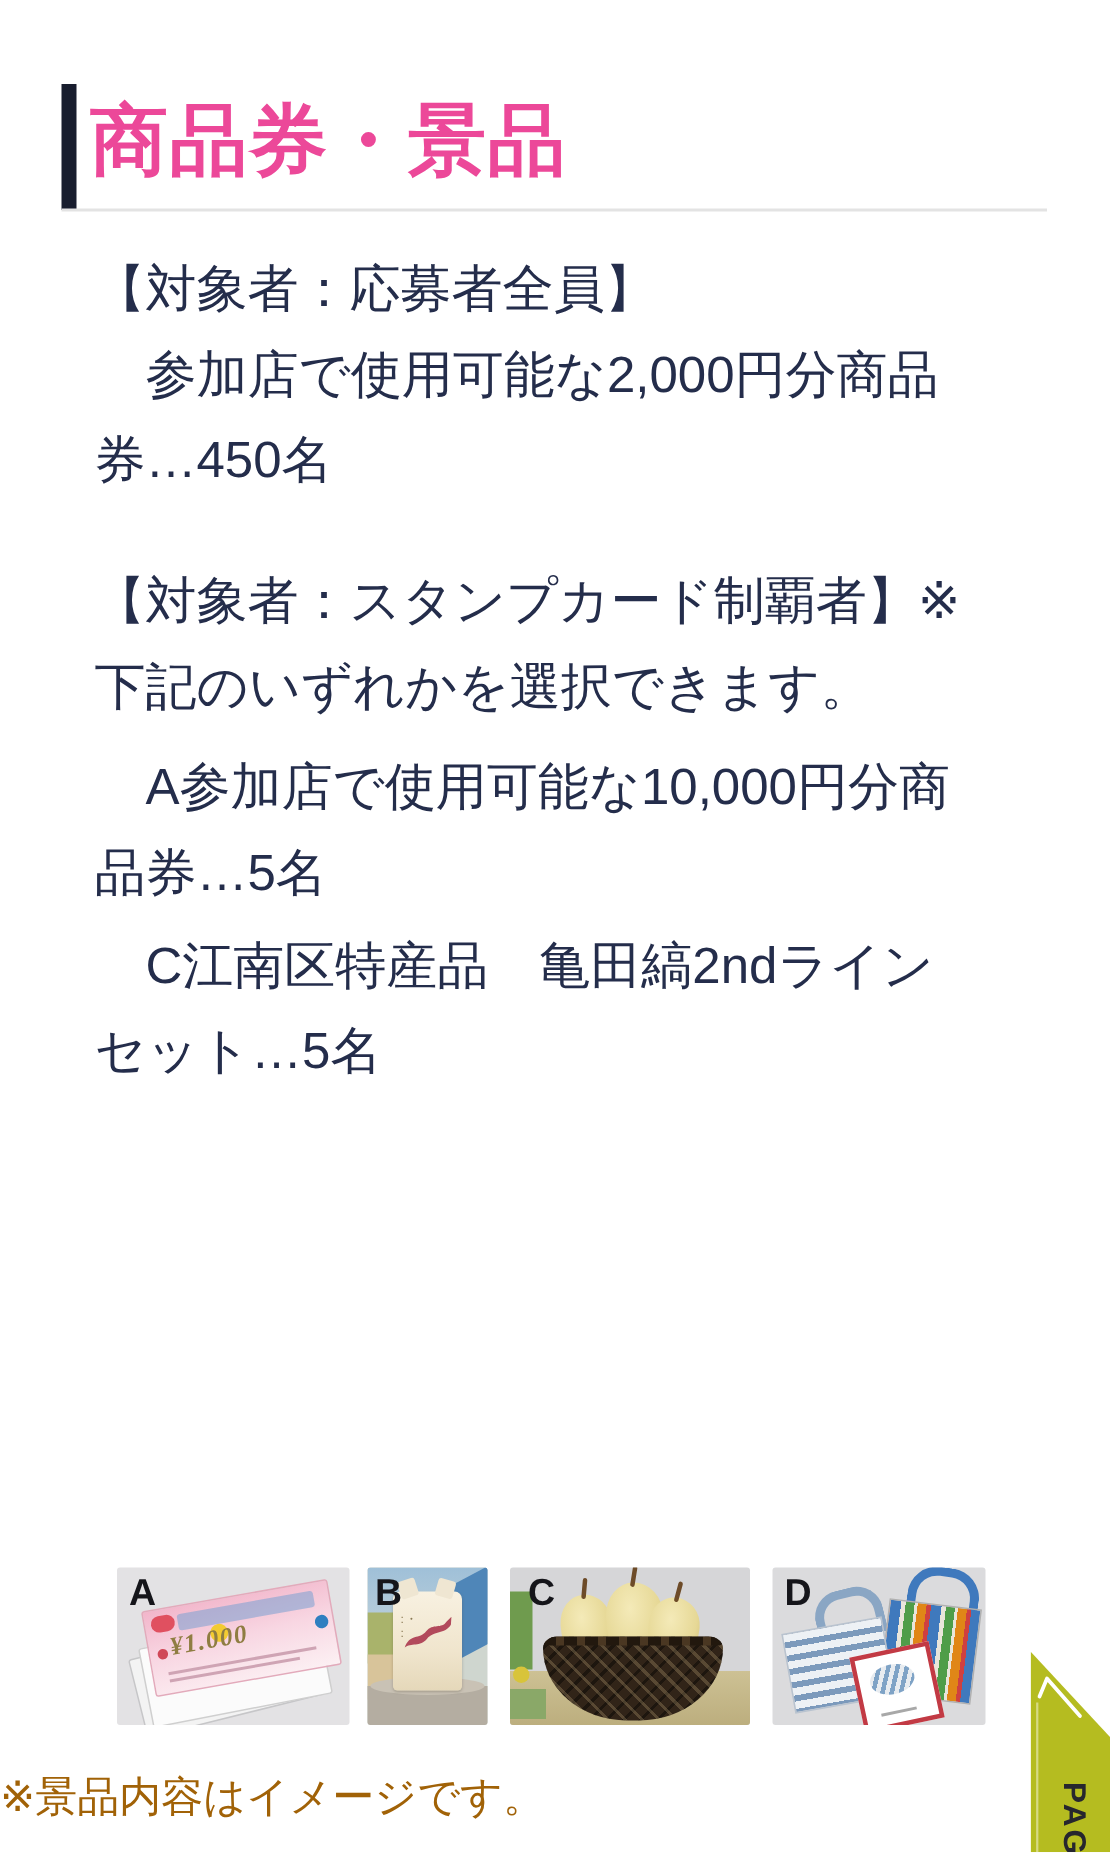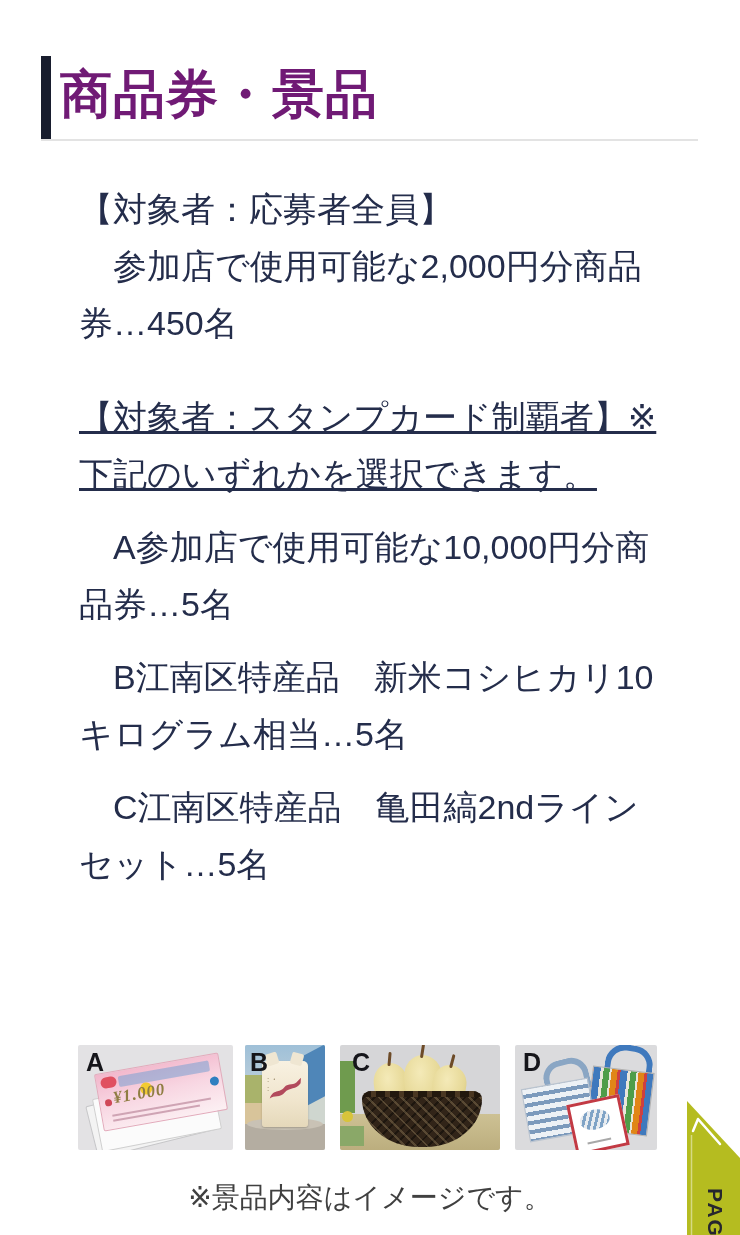--- a/index.html
+++ b/index.html
@@ -4,31 +4,31 @@
 <style>
   html,body{margin:0;padding:0;background:#ffffff;}
   .page{
     position:relative;width:740px;height:1235px;background:#ffffff;
     overflow:hidden;font-family:"Liberation Sans","DejaVu Sans",sans-serif;
   }
   
   .accent-bar{position:absolute;left:41px;top:56px;width:10px;height:84px;background:#181d2e;}
   .page-title{
     position:absolute;left:60px;top:58px;margin:0;
-    font-size:52px;line-height:72px;font-weight:bold;color:#701a75;letter-spacing:1px;
+    font-size:52px;line-height:72px;font-weight:bold;color:#ec4899;letter-spacing:1px;
   }
   .heading-rule{position:absolute;left:41px;top:139px;width:657px;height:2px;background:#e3e3e3;}
   
   .body-text{
     position:absolute;left:63px;top:165px;width:620px;
     font-size:34px;line-height:57px;color:#242d4b;font-weight:500;
   }
-  .para{margin:16px;white-space:pre-line;}
+  .para{margin:0;white-space:pre-line;}
   .para-all{margin-bottom:37px;}
-  .para-head{margin-bottom:10px;text-decoration:underline;}
+  .para-head{margin-bottom:10px;}
   .para-option{margin-bottom:5px;}
   
   .photo{position:absolute;top:1045px;height:105px;margin:0;overflow:hidden;border-radius:2px;}
   .photo-label{
     position:absolute;top:3px;left:8px;z-index:20;
     font-size:25px;font-weight:bold;color:#15151a;line-height:28px;
   }
   
   .photo-a{left:78px;width:155px;background:#e3e2e4;}
   .card{position:absolute;border-radius:2px;}
@@ -89,22 +89,22 @@
     background:repeating-linear-gradient(180deg,#edf1f5 0 5px,#7c9abc 5px 9px);border:1px solid #b9c3cf;}
   .d-bag-right{position:absolute;left:74px;top:24px;width:60px;height:62px;transform:rotate(7deg);
     background:repeating-linear-gradient(90deg,#3f79bd 0 7px,#e9e5da 7px 10px,#4f9d49 10px 16px,#e9e5da 16px 18px,#e08617 18px 24px,#cf4040 24px 27px);
     border:1px solid #b0b0b0;}
   .d-card{position:absolute;left:56px;top:54px;width:48px;height:46px;transform:rotate(-12deg);
     background:#ffffff;border:3px solid #c23a44;z-index:4;}
   .d-card-oval{position:absolute;left:7px;top:7px;width:30px;height:20px;border-radius:50%;
     background:repeating-linear-gradient(115deg,#7fa3c6 0 3px,#e8ecf0 3px 6px);}
   .d-card-line{position:absolute;left:10px;bottom:6px;width:24px;height:2px;background:#a8a8a8;}
   
-  .caption{position:absolute;left:0;top:1178px;width:740px;margin:0;text-align:center;
-    font-size:28px;line-height:40px;color:#404040;font-weight:500;}
+  .caption{position:absolute;left:0;top:1178px;width:740px;margin:0;
+    font-size:28px;line-height:40px;color:#a16207;font-weight:500;}
   
   .page-top{
     position:absolute;left:687px;top:1101px;width:53px;height:134px;display:block;
     background:#b5bc20;clip-path:polygon(0 0,100% 42.5%,100% 100%,0 100%);cursor:pointer;text-decoration:none;
   }
   .page-top-label{
     position:absolute;left:38px;top:87px;transform:rotate(90deg);transform-origin:0 0;
     font-size:21px;line-height:20px;font-weight:bold;letter-spacing:2px;color:#26262e;white-space:nowrap;
   }
 </style>
@@ -118,22 +118,20 @@
   <div class="heading-rule"></div>
 
   <main class="body-text">
     <p class="para para-all">【対象者：応募者全員】
 　参加店で使用可能な2,000円分商品
 券…450名</p>
     <p class="para para-head">【対象者：スタンプカード制覇者】※
 下記のいずれかを選択できます。</p>
     <p class="para para-option">　A参加店で使用可能な10,000円分商
 品券…5名</p>
-    <p class="para para-option">　B江南区特産品　新米コシヒカリ10
-キログラム相当…5名</p>
     <p class="para para-option">　C江南区特産品　亀田縞2ndライン
 セット…5名</p>
   </main>
 
   <figure class="photo photo-a">
     <span class="photo-label">A</span>
     <div class="card card-3"></div>
     <div class="card card-2"></div>
     <div class="card card-1">
       <span class="t-pill"></span>

